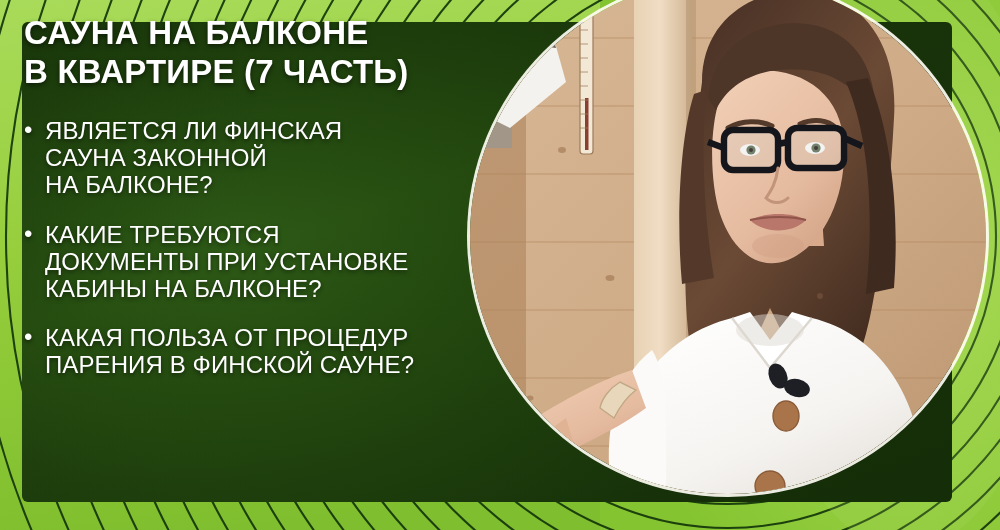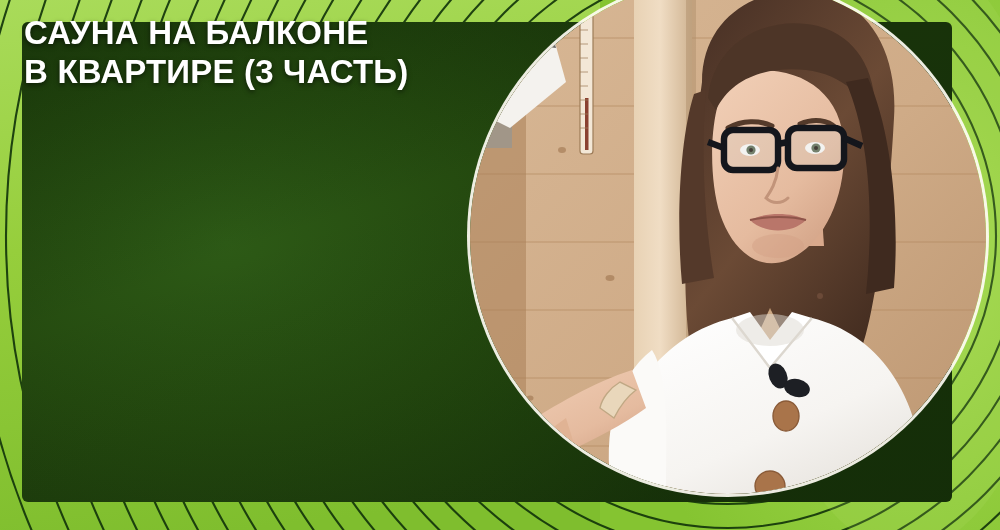--- a/index.html
+++ b/index.html
@@ -296,18 +296,28 @@
 
         <ellipse cx="308" cy="268" rx="26" ry="12" fill="#d3a084" opacity=".45"></ellipse>
 
         <circle cx="350" cy="318" r="3" fill="#6b4a38"></circle>
       </g>
     </svg>
   </div>
 
   <div class="content">
     <h1 class="title">САУНА НА БАЛКОНЕ
-В КВАРТИРЕ (3 ЧАСТЬ)</h1>
-
+В КВАРТИРЕ (7 ЧАСТЬ)</h1>
+
+    <ul class="bullets">
+      <li>ЯВЛЯЕТСЯ ЛИ ФИНСКАЯ
+САУНА ЗАКОННОЙ
+НА БАЛКОНЕ?</li>
+      <li>КАКИЕ ТРЕБУЮТСЯ
+ДОКУМЕНТЫ ПРИ УСТАНОВКЕ
+КАБИНЫ НА БАЛКОНЕ?</li>
+      <li>КАКАЯ ПОЛЬЗА ОТ ПРОЦЕДУР
+ПАРЕНИЯ В ФИНСКОЙ САУНЕ?</li>
+    </ul>
   </div>
 
 
 </div>
 
 </body></html>

